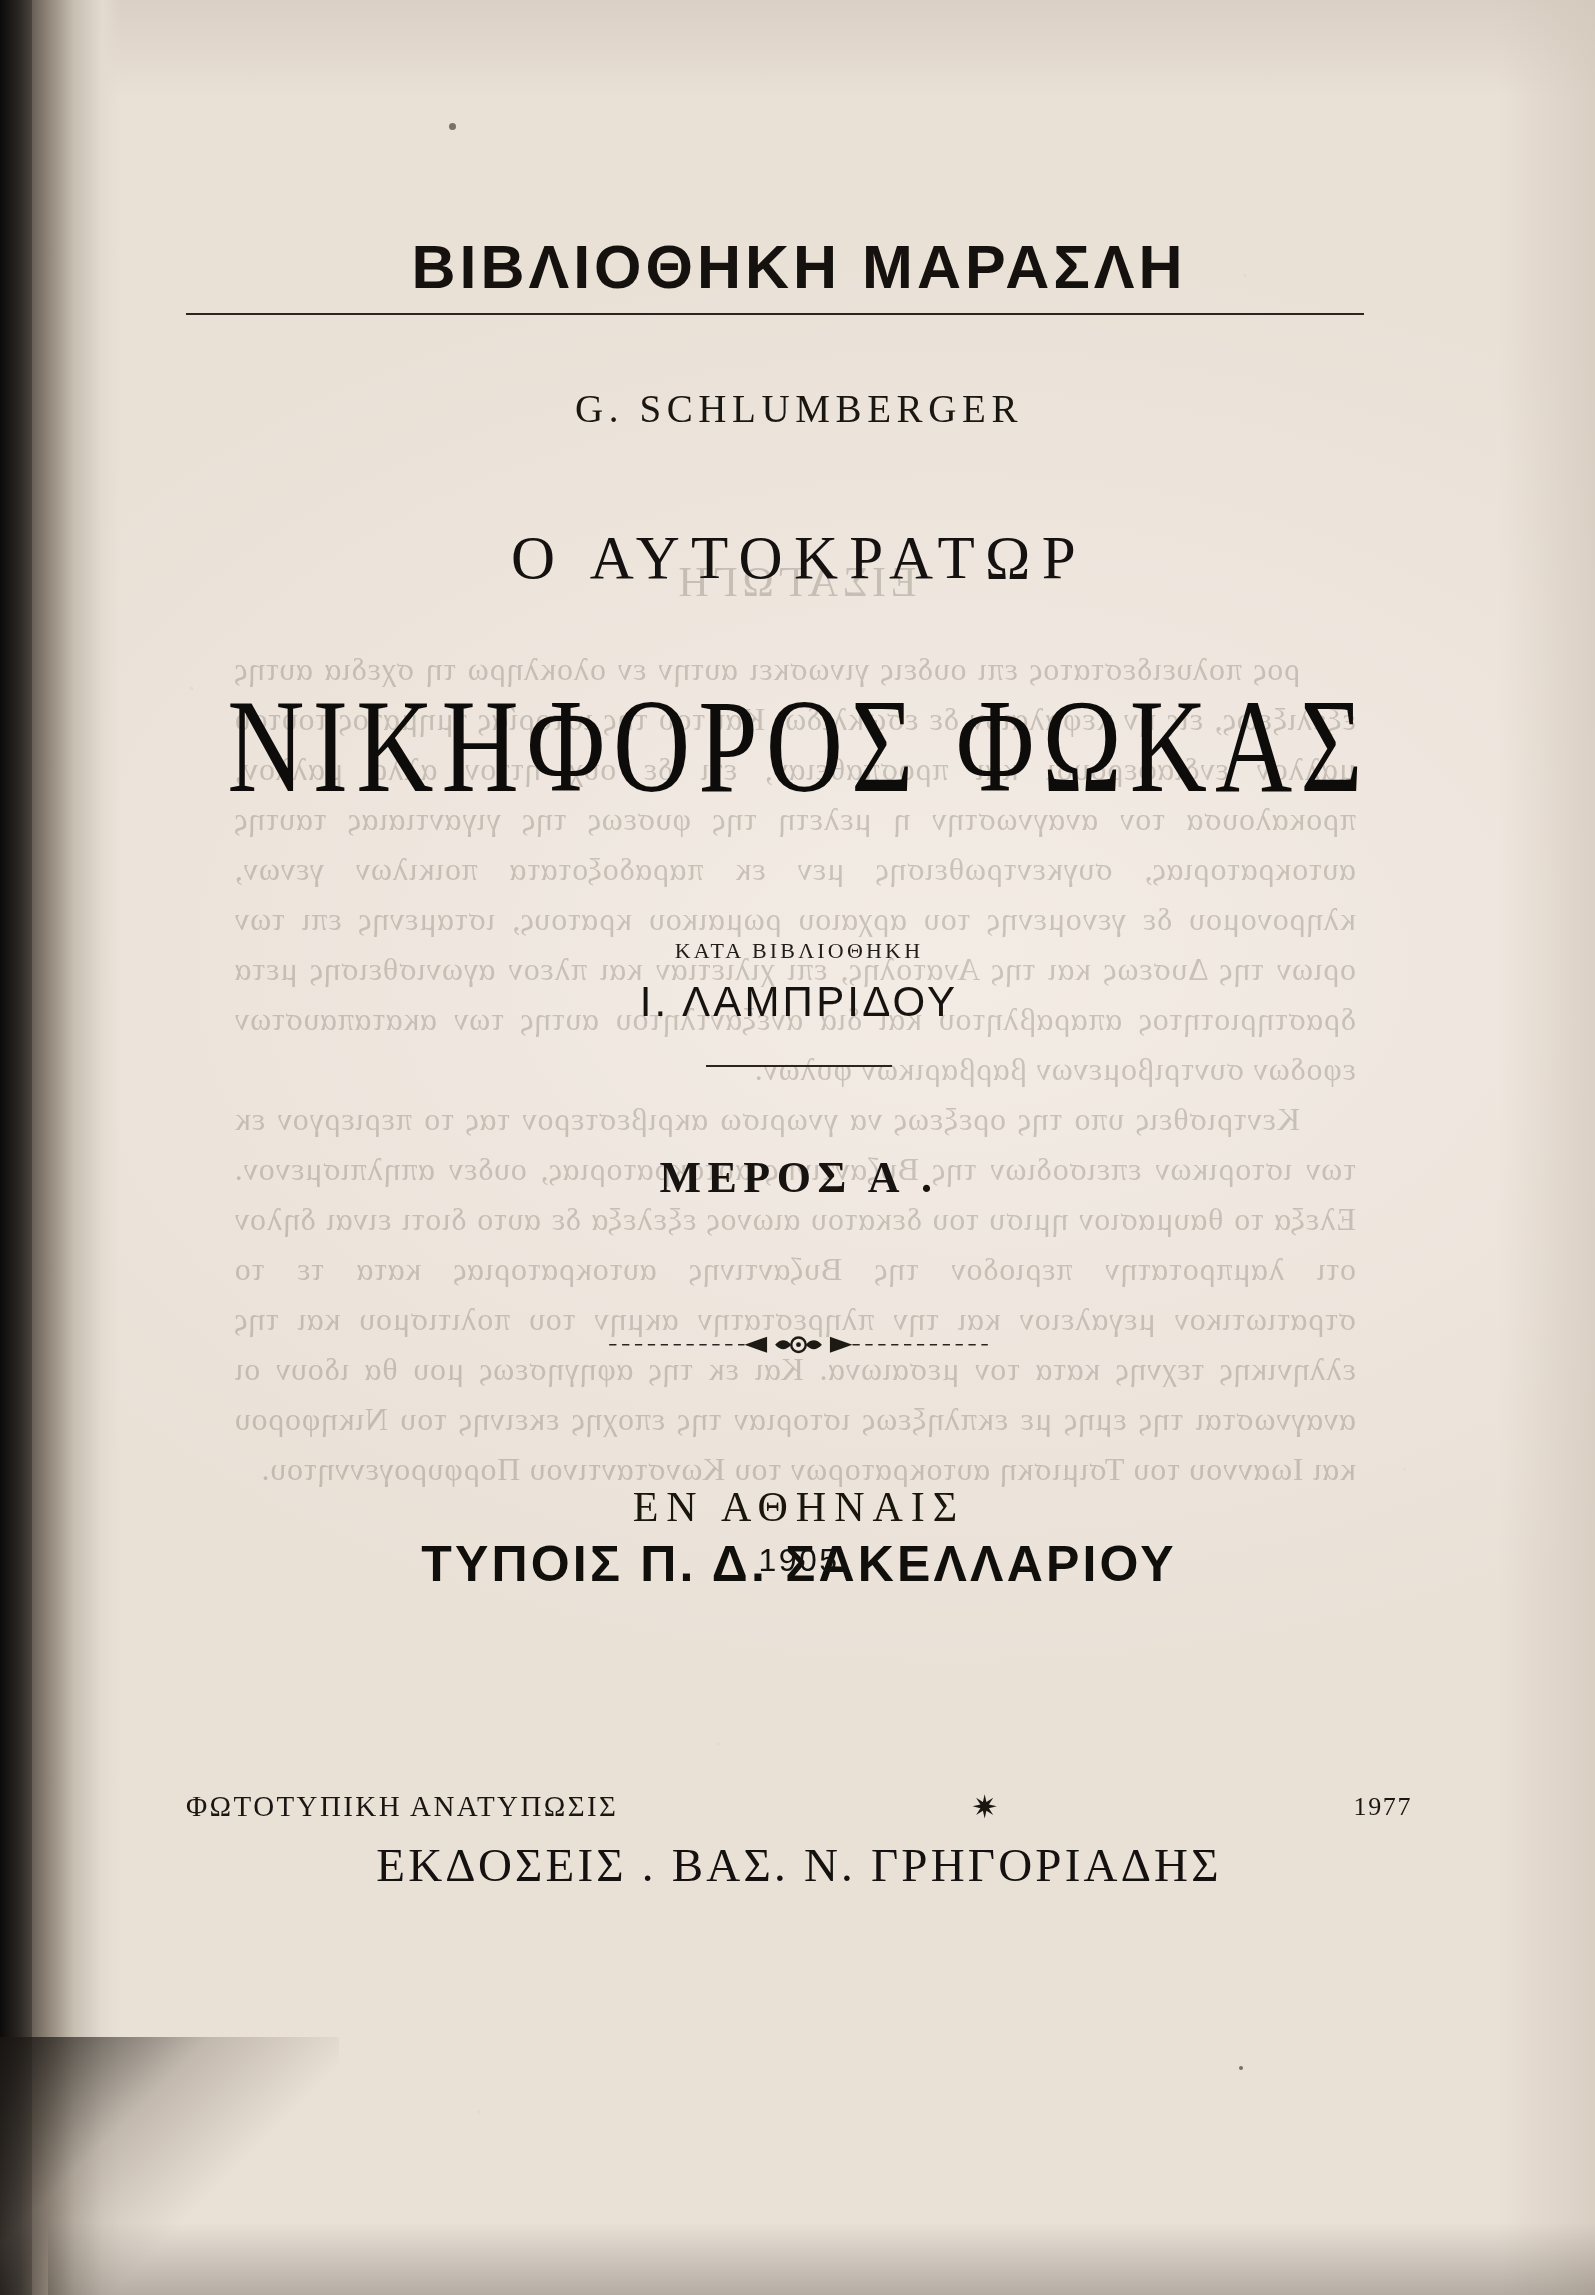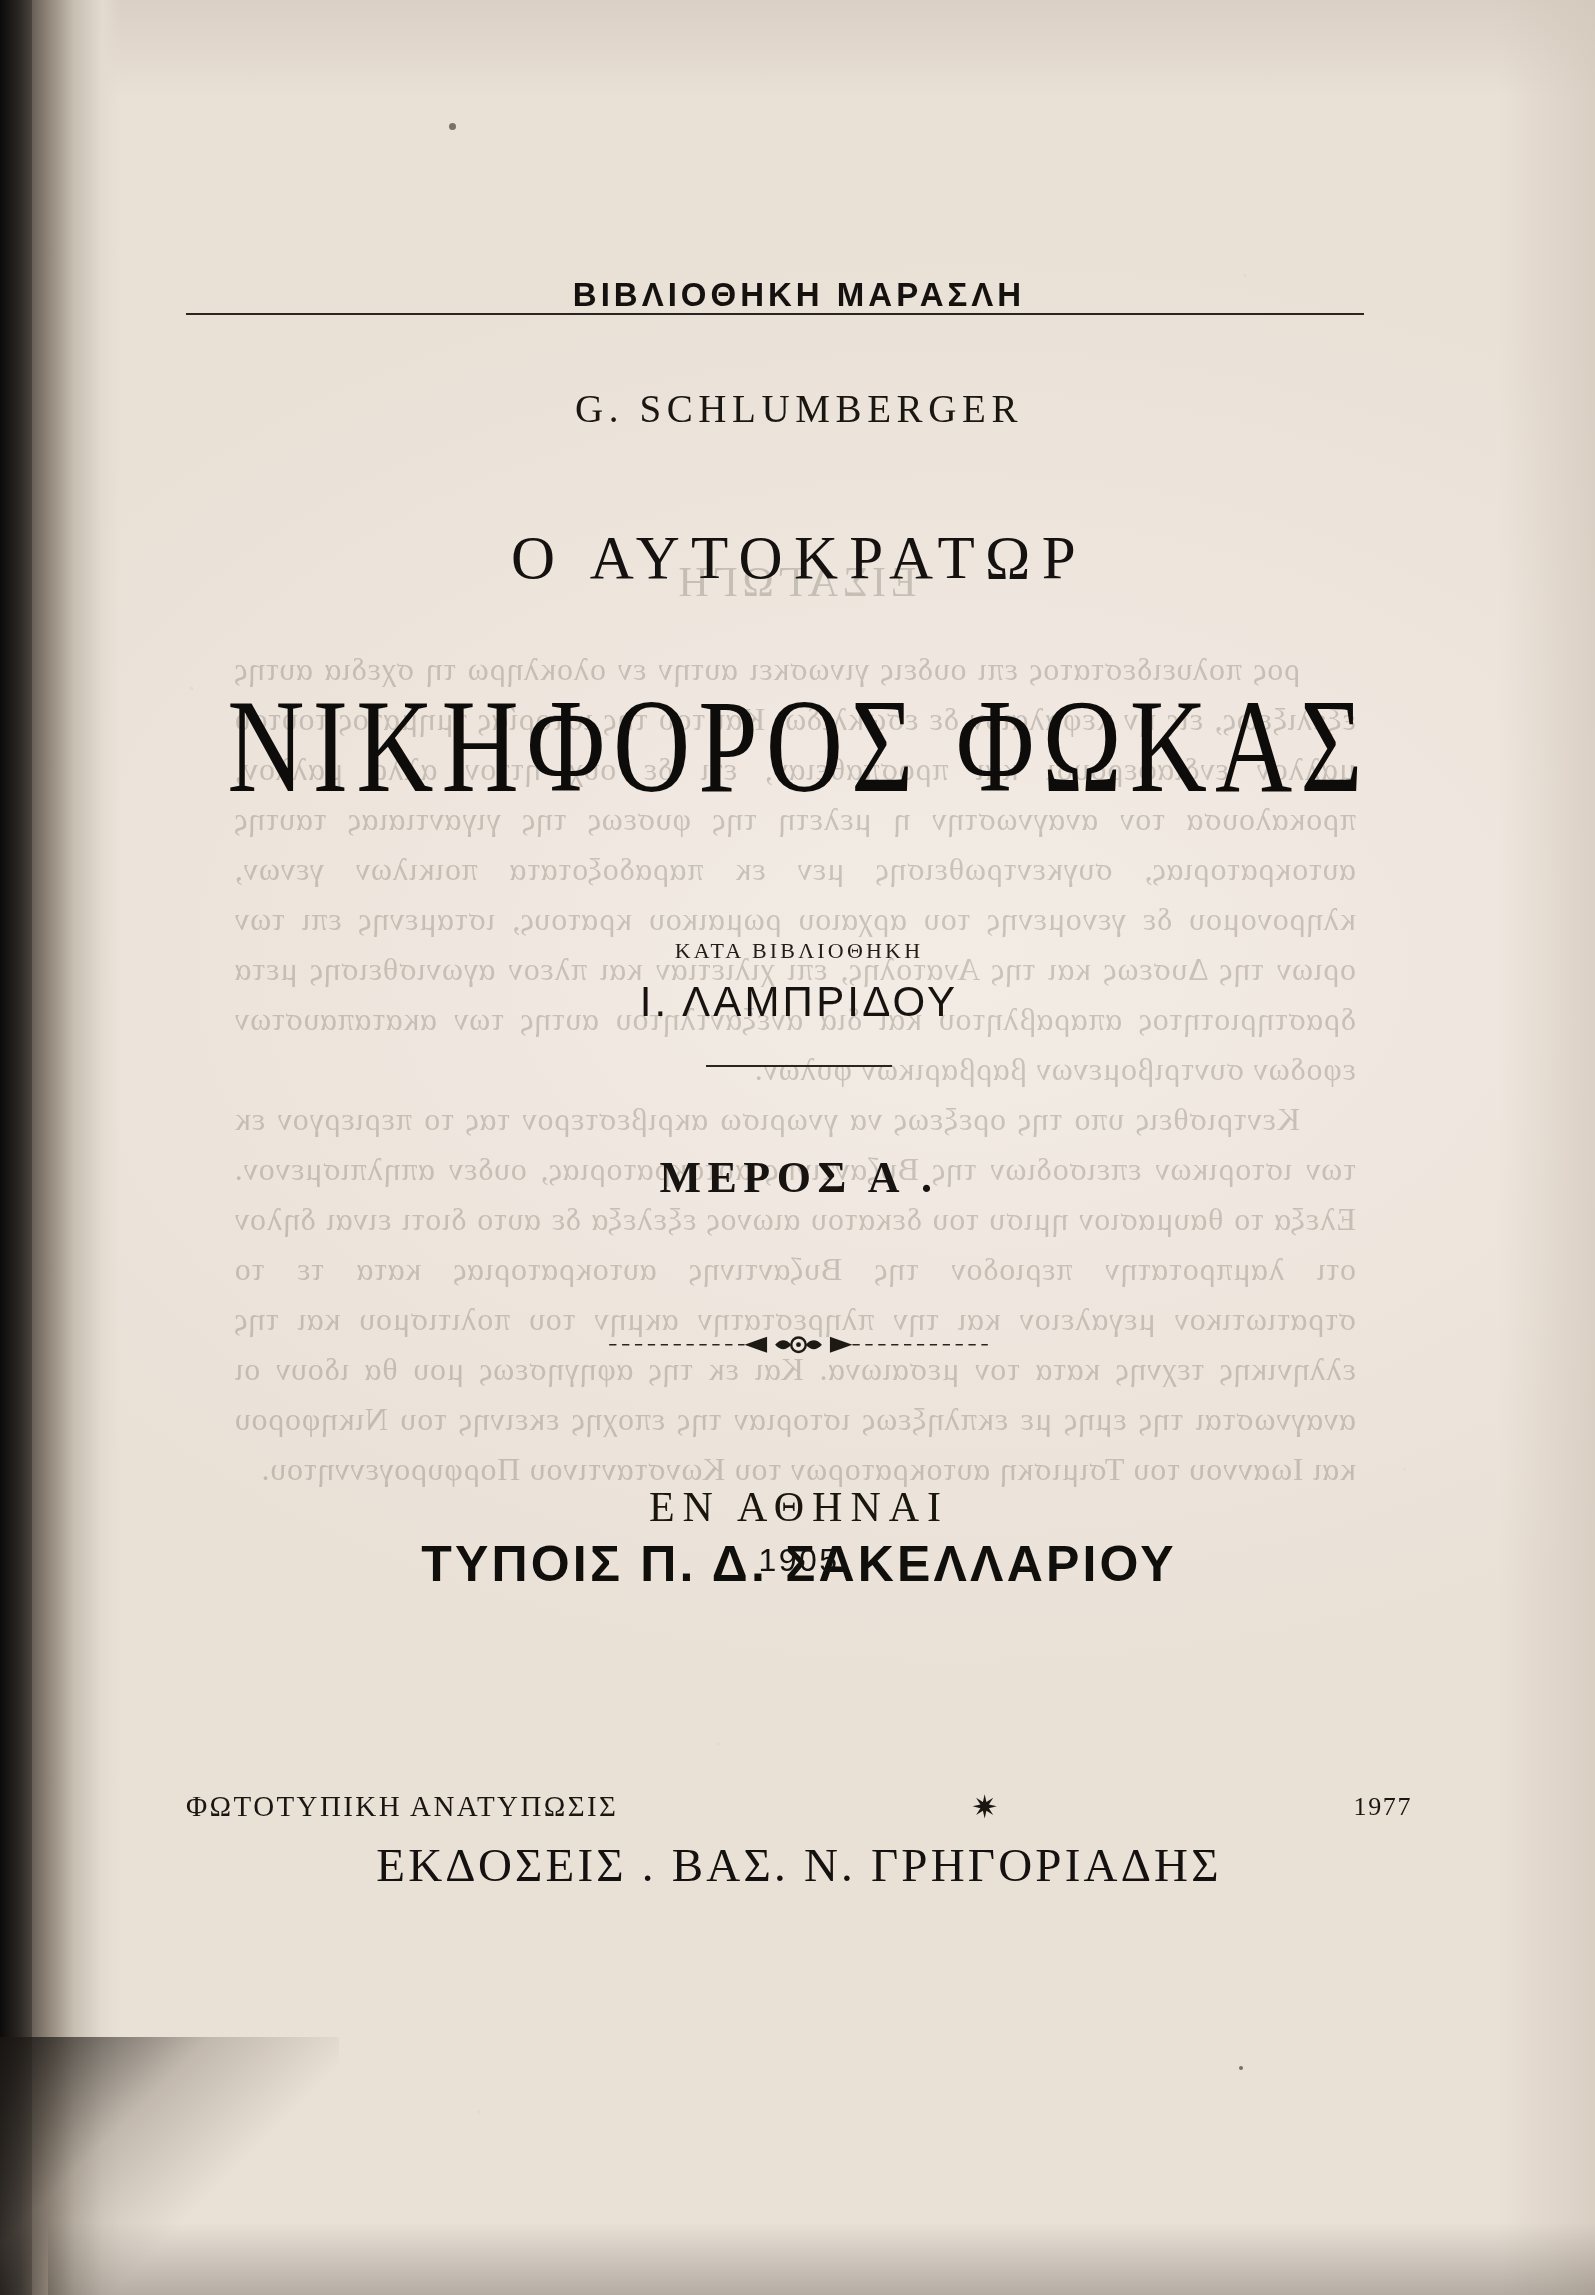--- a/index.html
+++ b/index.html
@@ -105,24 +105,23 @@
     text-align: center;
     color: #191612;
   }
 
   .series {
     position: absolute;
     left: 0; right: 0;
     top: 232px;
     font-family: "Liberation Sans", sans-serif;
     font-weight: bold;
-    font-size: 33px;
+    font-size: 61px;
     letter-spacing: 4px;
     color: #14110e;
-    margin-top: 44px;
   }
   .series-rule {
     position: absolute;
     left: 0px; right: 48px;
     top: 313px;
     height: 0;
     border-top: 2.4px solid #2a2520;
   }
 
   .author {
@@ -322,21 +321,21 @@
         <line x1="302" y1="17" x2="470" y2="17" stroke="#2a2520" stroke-width="2" stroke-dasharray="9 7"></line>
         <path d="M168 17 L196 7 L196 27 Z" fill="#1d1a16"></path>
         <path d="M302 17 L274 7 L274 27 Z" fill="#1d1a16"></path>
         <circle cx="235" cy="17" r="9" fill="none" stroke="#1d1a16" stroke-width="3"></circle>
         <circle cx="235" cy="17" r="3" fill="#1d1a16"></circle>
         <path d="M206 17 q10 -11 20 0 q-10 11 -20 0 Z" fill="#1d1a16"></path>
         <path d="M264 17 q-10 -11 -20 0 q10 11 20 0 Z" fill="#1d1a16"></path>
       </svg>
     </div>
 
-    <div class="city">ΕΝ ΑΘΗΝΑΙ</div>
+    <div class="city">ΕΝ ΑΘΗΝΑΙΣ</div>
     <div class="printer">ΤΥΠΟΙΣ Π. Δ. ΣΑΚΕΛΛΑΡΙΟΥ</div>
     <div class="year">1905</div>
 
     <div class="reprint">
       <span>ΦΩΤΟΤΥΠΙΚΗ ΑΝΑΤΥΠΩΣΙΣ</span>
       <span class="star">✷</span>
       <span class="ryear">1977</span>
     </div>
 
     <div class="publisher">ΕΚΔΟΣΕΙΣ . ΒΑΣ. Ν. ΓΡΗΓΟΡΙΑΔΗΣ</div>

